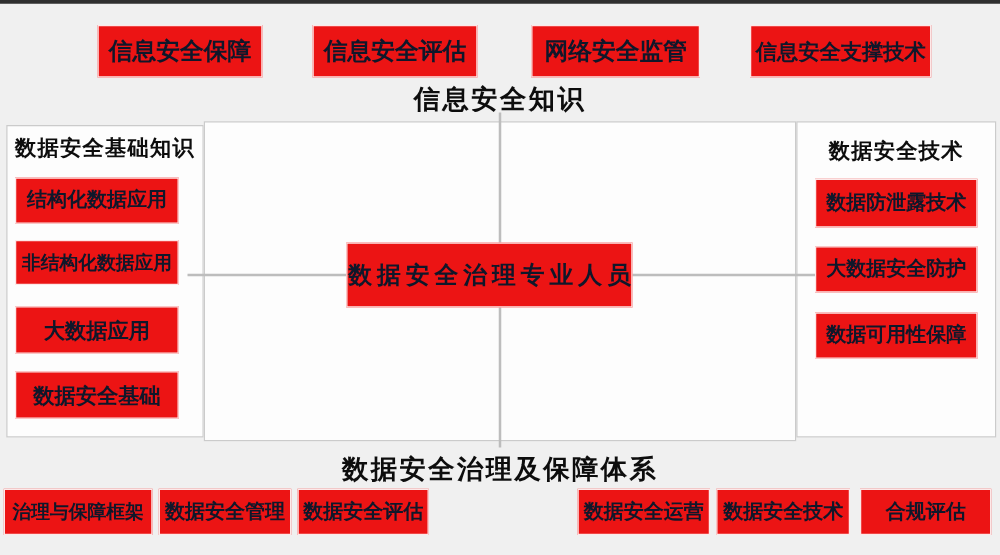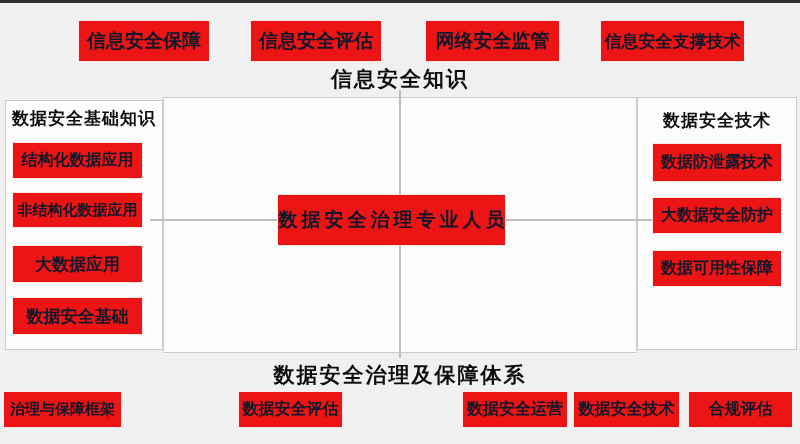--- a/index.html
+++ b/index.html
@@ -90,18 +90,19 @@
   <div class="redbox" style="left:12px; top:297px; width:131px; height:38px; font-size:17px;">数据安全基础</div>
 
   <div class="panel-title" style="left:637px; top:109px; width:160px; font-size:17px;">数据安全技术</div>
   <div class="redbox" style="left:652px; top:143px; width:130px; height:39px; font-size:16px;">数据防泄露技术</div>
   <div class="redbox" style="left:652px; top:197px; width:130px; height:37px; font-size:16px;">大数据安全防护</div>
   <div class="redbox" style="left:652px; top:250px; width:130px; height:37px; font-size:16px;">数据可用性保障</div>
 
   <div class="biglabel" style="top:361px; font-size:21px;">数据安全治理及保障体系</div>
 
   <div class="redbox" style="left:3px; top:391px; width:119px; height:37px; font-size:15px;">治理与保障框架</div>
+  <div class="redbox" style="left:127px; top:391px; width:106px; height:37px; font-size:16px;">数据安全管理</div>
   <div class="redbox" style="left:238px; top:391px; width:105px; height:37px; font-size:16px;">数据安全评估</div>
   <div class="redbox" style="left:462px; top:391px; width:106px; height:37px; font-size:16px;">数据安全运营</div>
   <div class="redbox" style="left:573px; top:391px; width:107px; height:37px; font-size:16px;">数据安全技术</div>
   <div class="redbox" style="left:688px; top:391px; width:105px; height:37px; font-size:16px;">合规评估</div>
 
 </div>
 
 </body></html>

